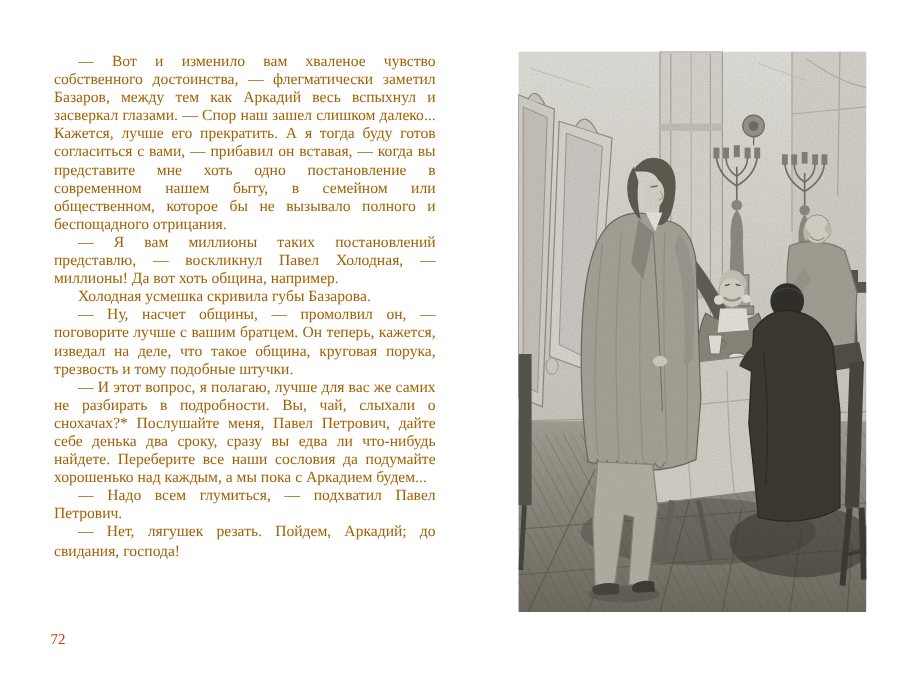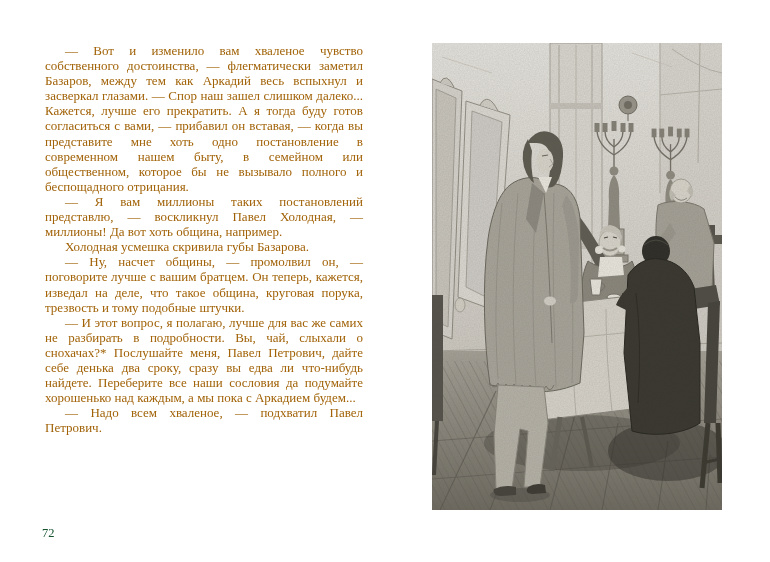--- a/index.html
+++ b/index.html
@@ -7,39 +7,40 @@
     position:relative;width:770px;height:562px;background:#ffffff;
     overflow:hidden;font-family:"Liberation Serif","DejaVu Serif",serif;
   }
   .text-column{
     position:absolute;left:45px;top:43px;width:318px;
     font-size:13px;line-height:15.1px;color:#a16207;
     text-align:justify;hyphens:auto;-webkit-hyphens:auto;
   }
   .text-column p{margin:0;text-indent:20px;}
   .page-number{
-    position:absolute;left:42px;top:526px;font-size:12.5px;color:#14532d;
+    position:absolute;left:42px;top:526px;font-size:12.5px;color:#c2410c;
   }
   .illustration{
     position:absolute;left:432px;top:43px;width:290px;height:467px;
   }
   .illustration svg{display:block;width:290px;height:467px;}
 </style>
 </head>
 <body>
 
 <div class="spread">
 
   <div class="text-column">
     <p>— Вот и изменило вам хваленое чувство собственного достоинства, — флегматически заметил Базаров, между тем как Аркадий весь вспыхнул и засверкал глазами. — Спор наш зашел слишком далеко... Кажется, лучше его прекратить. А я тогда буду готов согласиться с вами, — прибавил он вставая, — когда вы представите мне хоть одно постановление в современном нашем быту, в семейном или общественном, которое бы не вызывало полного и беспощадного отрицания.</p>
     <p>— Я вам миллионы таких постановлений представлю, — воскликнул Павел Холодная, — миллионы! Да вот хоть община, например.</p>
     <p>Холодная усмешка скривила губы Базарова.</p>
     <p>— Ну, насчет общины, — промолвил он, — поговорите лучше с вашим братцем. Он теперь, кажется, изведал на деле, что такое община, круговая порука, трезвость и тому подобные штучки.</p>
     <p>— И этот вопрос, я полагаю, лучше для вас же самих не разбирать в подробности. Вы, чай, слыхали о снохачах?* Послушайте меня, Павел Петрович, дайте себе денька два сроку, сразу вы едва ли что-нибудь найдете. Переберите все наши сословия да подумайте хорошенько над каждым, а мы пока с Аркадием будем...</p>
-    <p>— Надо всем хваленое, — подхватил Павел Петрович.</p>
+    <p>— Надо всем глумиться, — подхватил Павел Петрович.</p>
+    <p>— Нет, лягушек резать. Пойдем, Аркадий; до свидания, господа!</p>
   </div>
 
   <div class="page-number">72</div>
 
   <div class="illustration">
     <svg viewBox="0 0 290 467" xmlns="http://www.w3.org/2000/svg">
       <defs>
         <linearGradient id="gWall" x1="0" y1="0" x2="0" y2="1">
           <stop offset="0" stop-color="#e5e3dd"></stop>
           <stop offset="1" stop-color="#ccc8c0"></stop>

